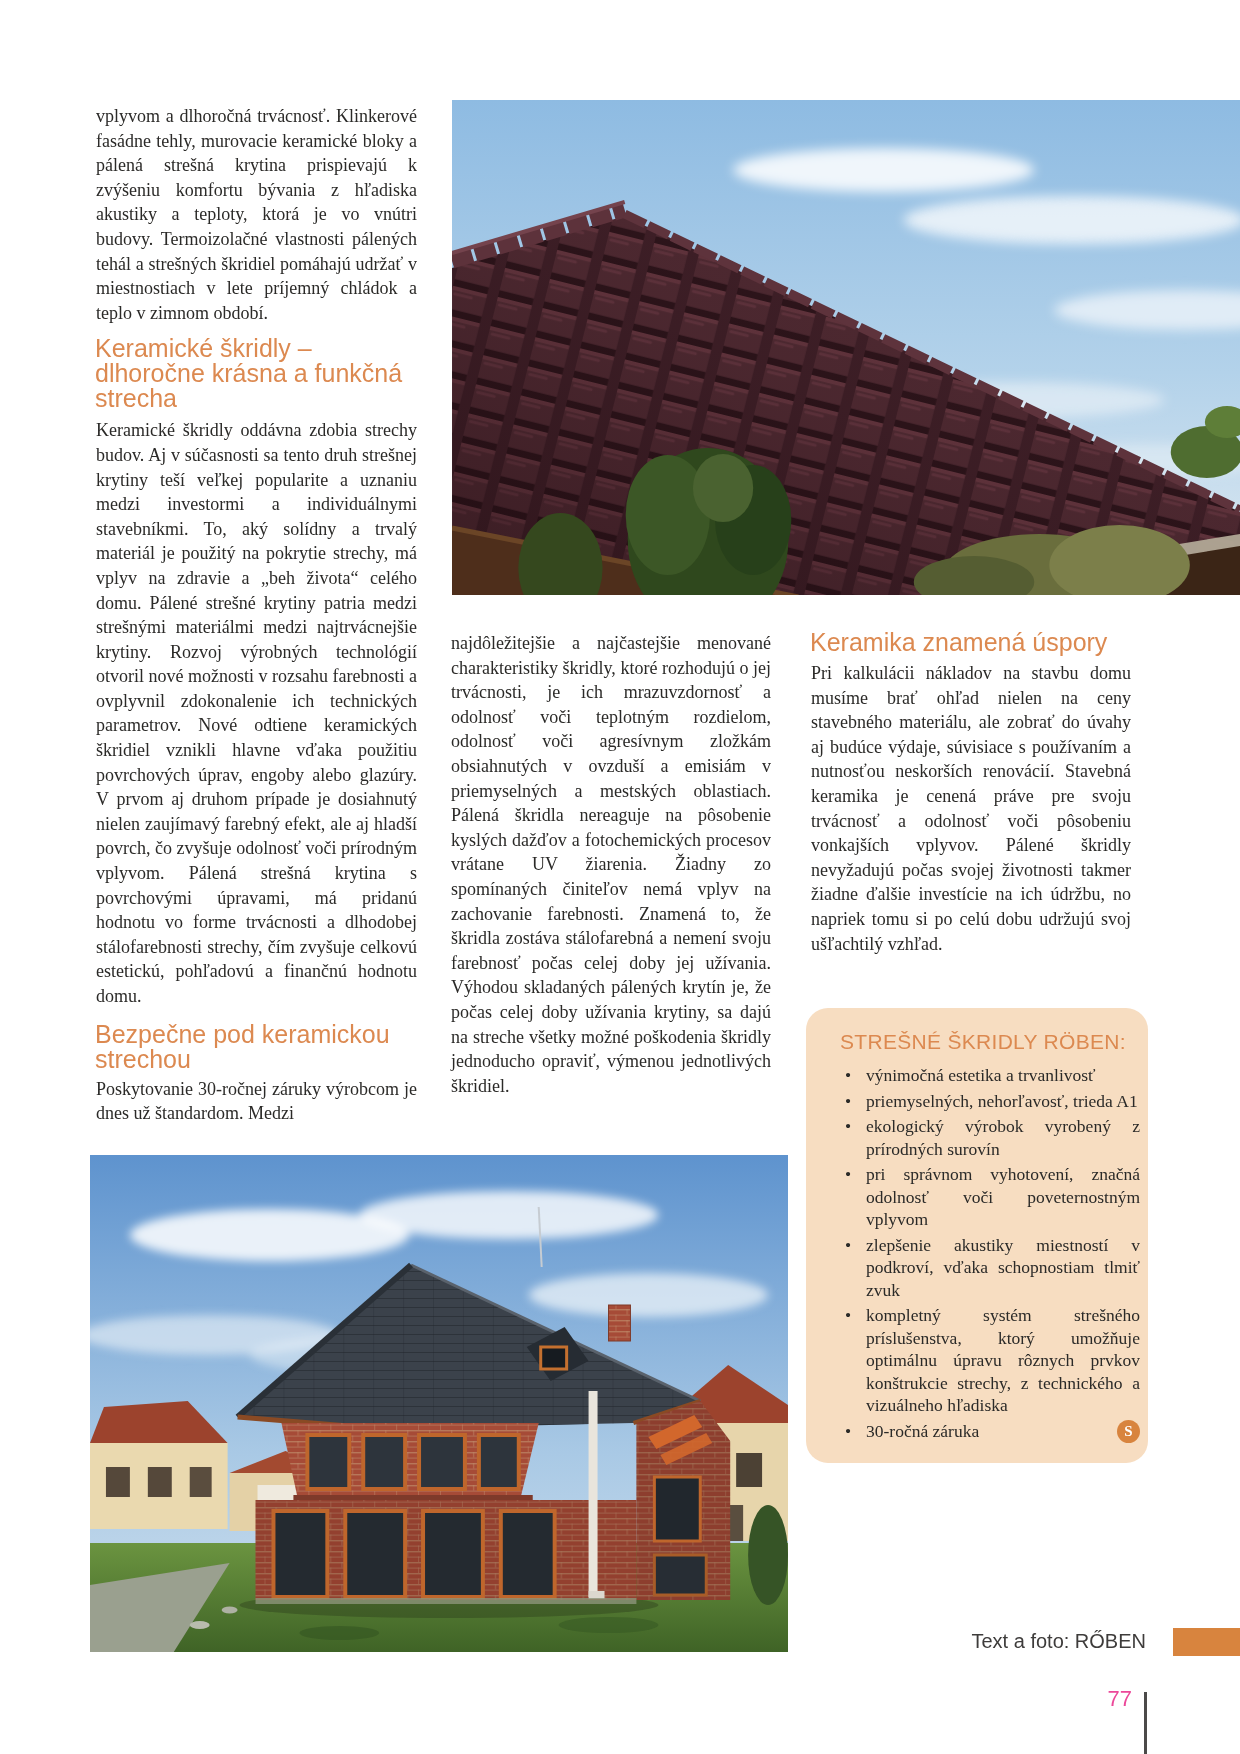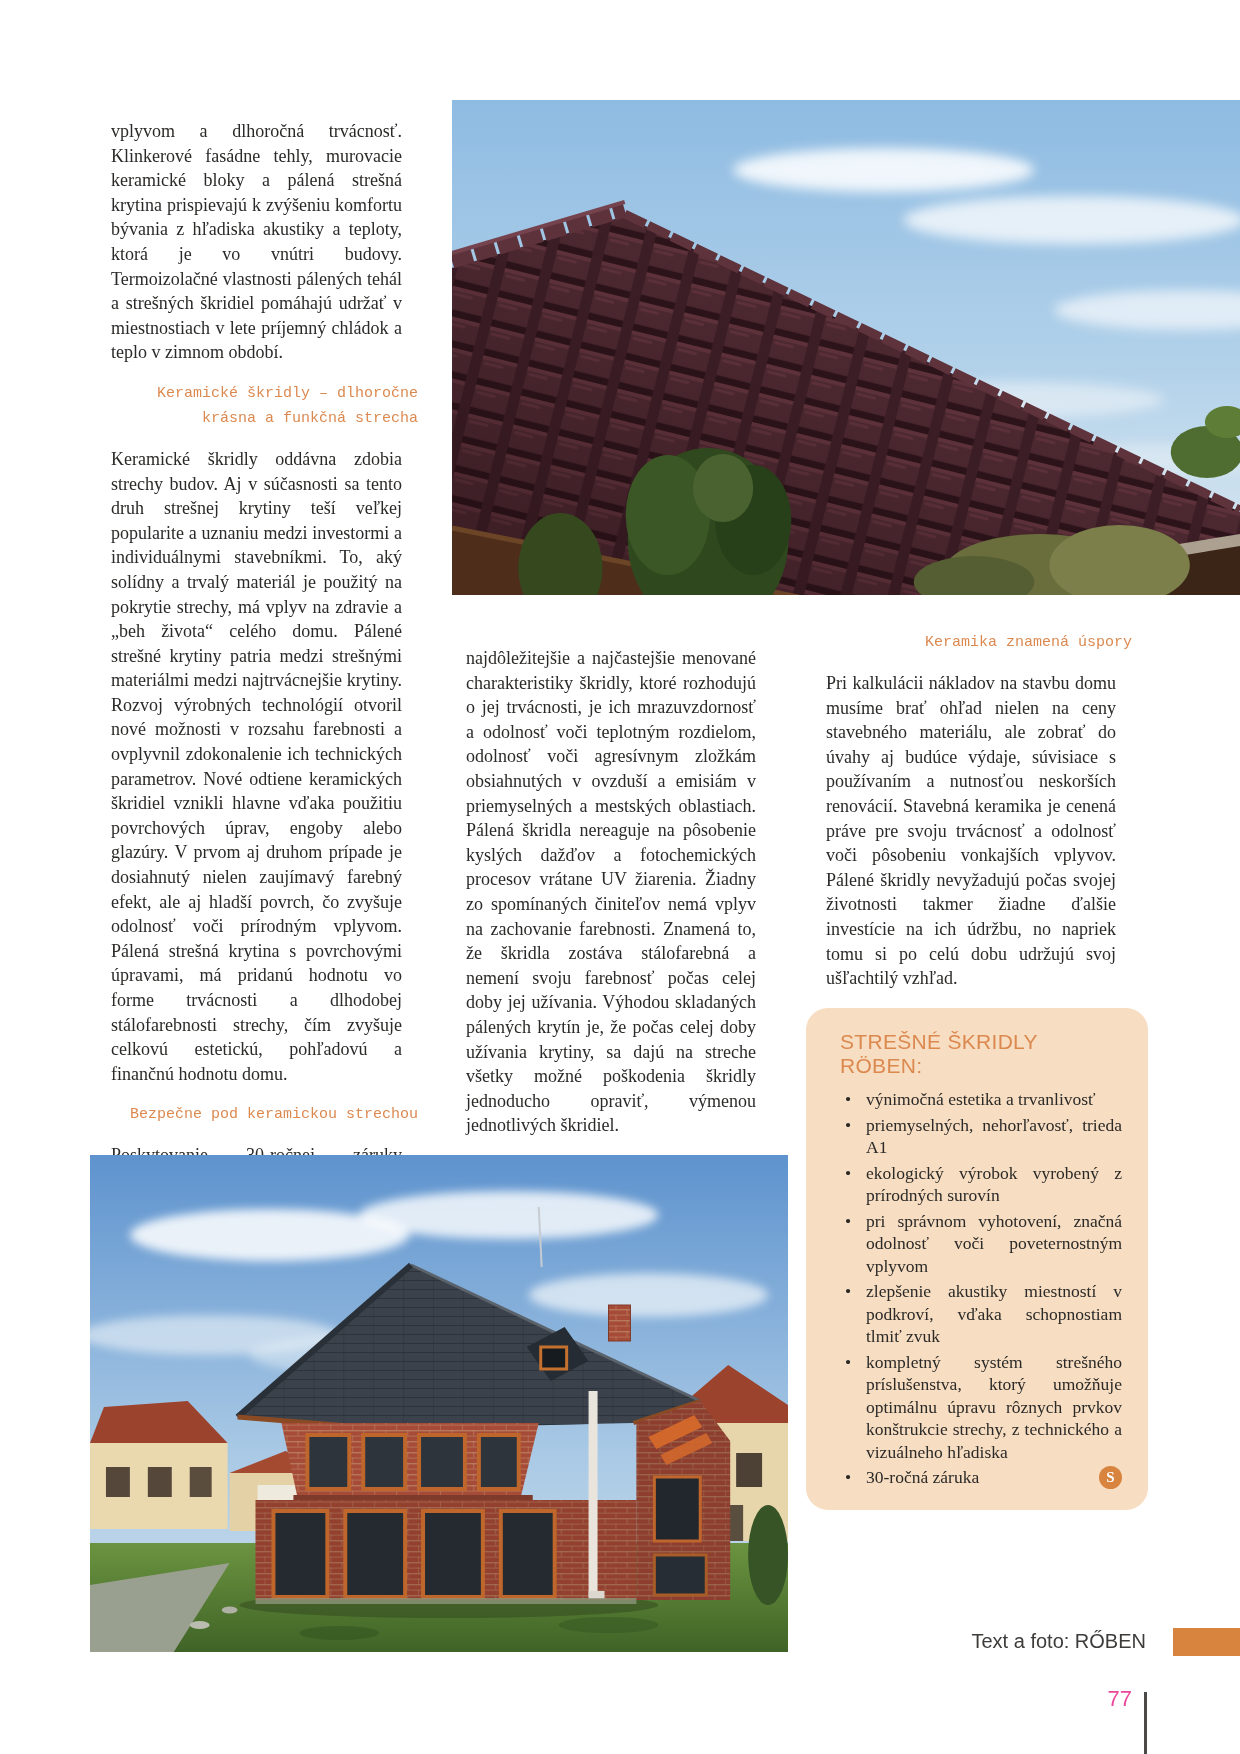--- a/index.html
+++ b/index.html
@@ -7,38 +7,38 @@
     --bar:#d8843e;
     --text:#2b2a28;
     --boxbg:#f7ddc1;
   }
   html,body{margin:0;padding:0;background:#ffffff;}
   .page{
     position:relative;width:1240px;height:1754px;background:#ffffff;
     font-family:"Liberation Serif", serif;color:var(--text);overflow:hidden;
   }
   .col{position:absolute;font-size:18px;line-height:24.6px;text-align:justify;}
-  .col p{margin:16px;}
+  .col p{margin:1px;}
   .sec-heading{
-    font-family:Liberation Mono, monospace;font-weight:400;
-    color:var(--accent);font-size:15px;line-height:25px;margin:0;text-align:right;
+    font-family:Liberation Sans, sans-serif;font-weight:400;
+    color:var(--accent);font-size:25px;line-height:25px;margin:0;text-align:left;
   }
   #col1{left:95px;top:103px;width:323px;}
   #col1 .h1{margin:11px 0 7px 0;}
   #col1 .h2{margin:13px 0 5px 0;}
   #col2{left:450px;top:630px;width:322px;}
   #col3{left:810px;top:630px;width:322px;}
   #col3 .h3{margin:0 0 6px 0;}
   .photo{position:absolute;display:block;}
   #photo-roof{left:452px;top:100px;}
   #photo-house{left:90px;top:1155px;}
   .info-box{
     position:absolute;left:806px;top:1008px;width:342px;
     background:var(--boxbg);border-radius:22px;
-    padding:22px 26px 18px 30px;box-sizing:border-box;
+    padding:22px 8px 18px 30px;box-sizing:border-box;
   }
   .info-box h3{
     font-family:"Liberation Sans", sans-serif;font-weight:400;
     color:var(--accent);font-size:21px;letter-spacing:.3px;margin:0 0 10px 4px;
   }
   .info-box ul{margin:0;padding:0;list-style:none;}
   .info-box li{
     position:relative;padding-left:30px;margin-bottom:3px;
     font-size:17.5px;line-height:22.5px;text-align:justify;
   }

